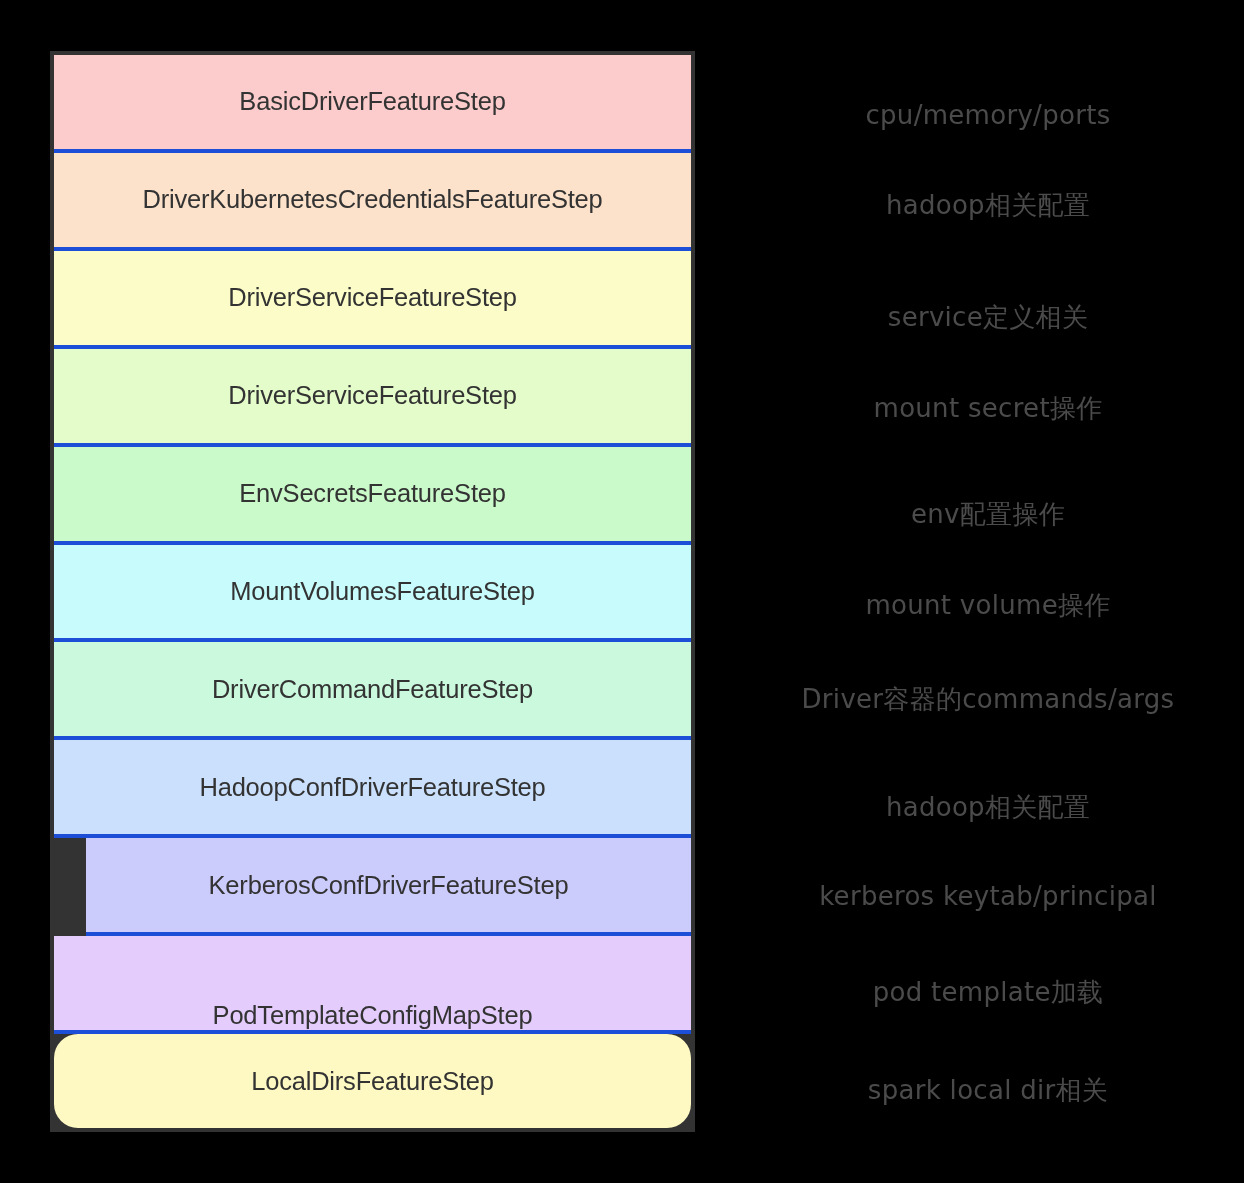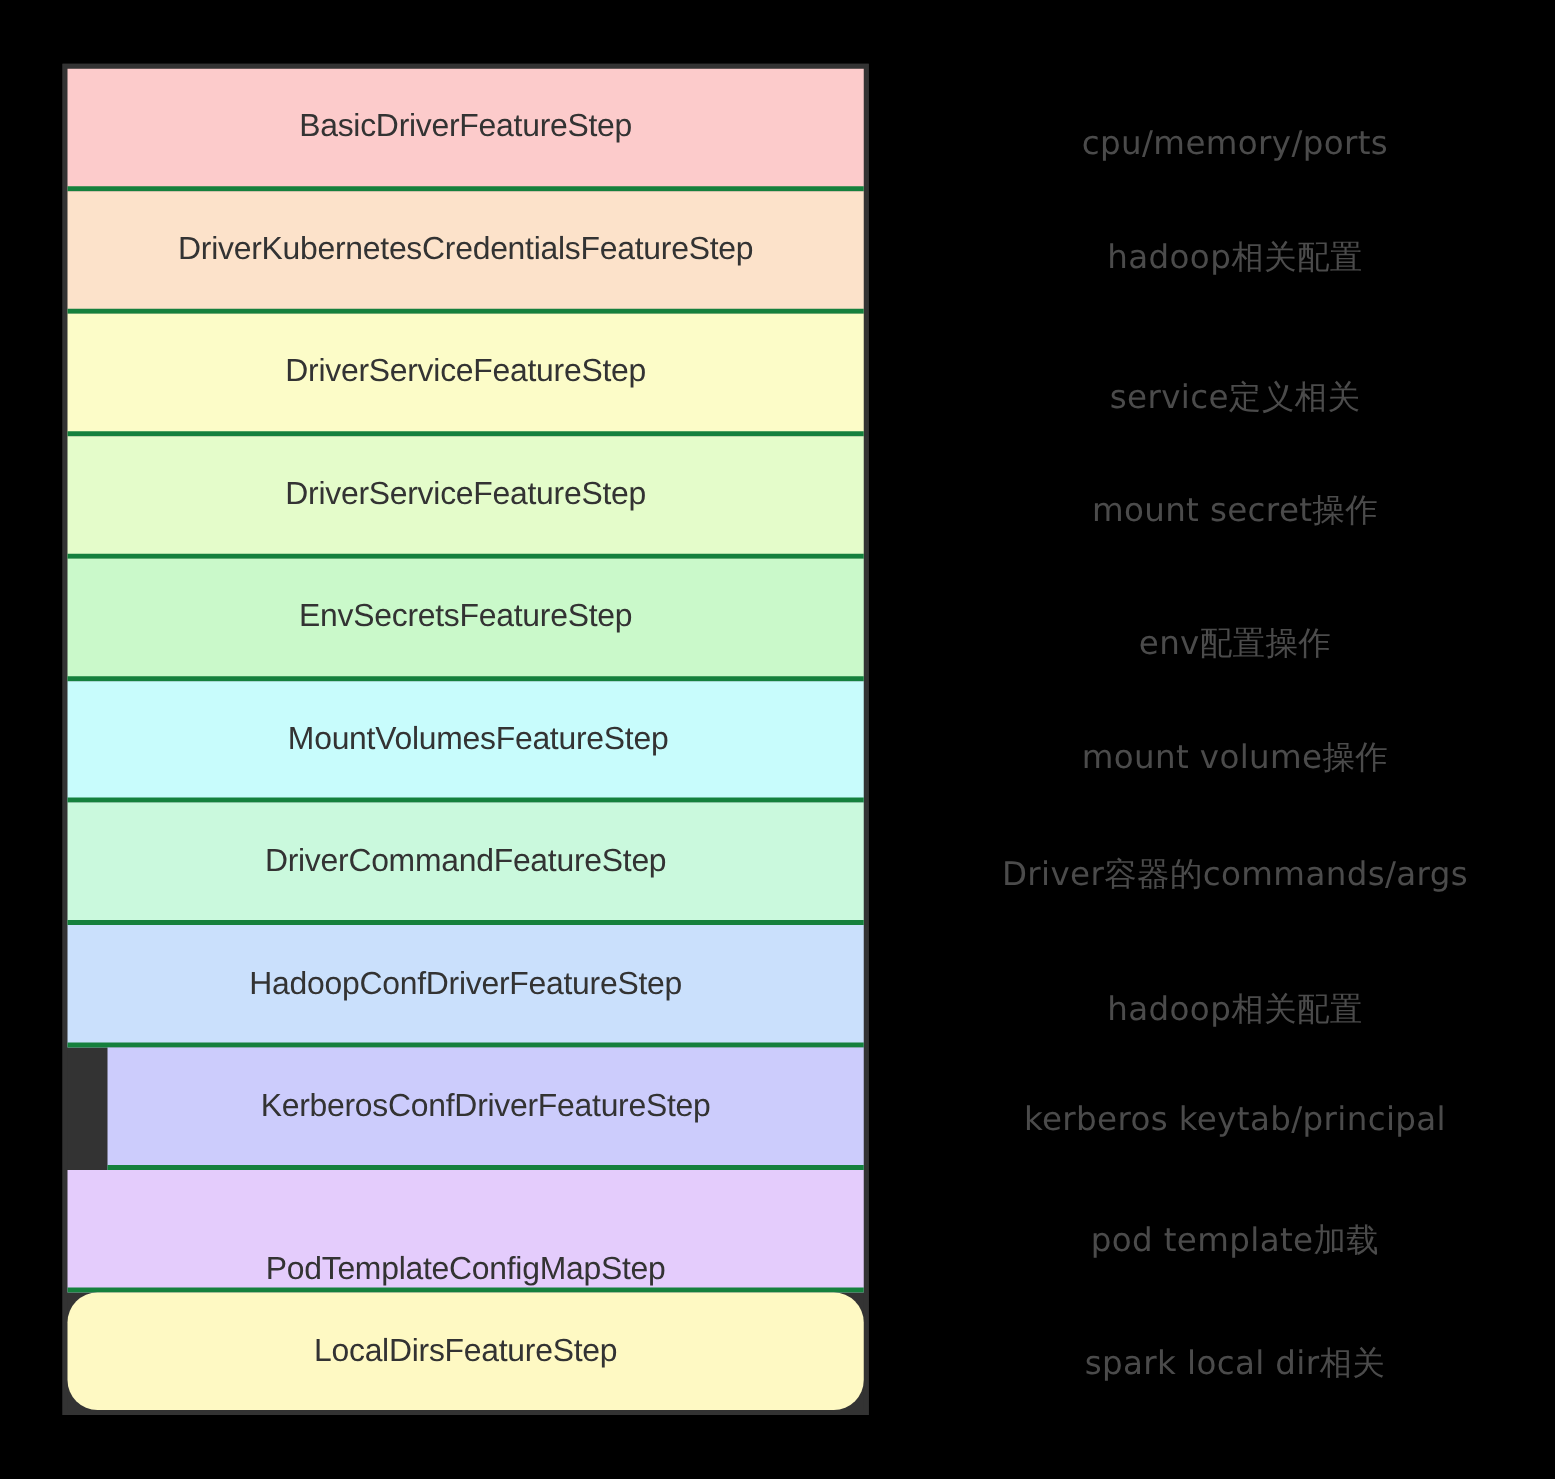--- a/index.html
+++ b/index.html
@@ -27,21 +27,21 @@
     box-sizing: border-box;
     display: flex;
     flex-direction: column;
     background: #333333;
   }
   .step-row {
     flex: 1 1 0;
     display: flex;
     align-items: center;
     justify-content: center;
-    border-bottom: 4px solid #15803d;
+    border-bottom: 4px solid #1d4ed8;
     box-sizing: border-box;
     min-height: 0;
   }
   .step-row:last-child {
     border-bottom: none;
   }
   .step-label {
     font-family: "Liberation Sans", "DejaVu Sans", sans-serif;
     font-size: 25.5px;
     font-weight: 400;

